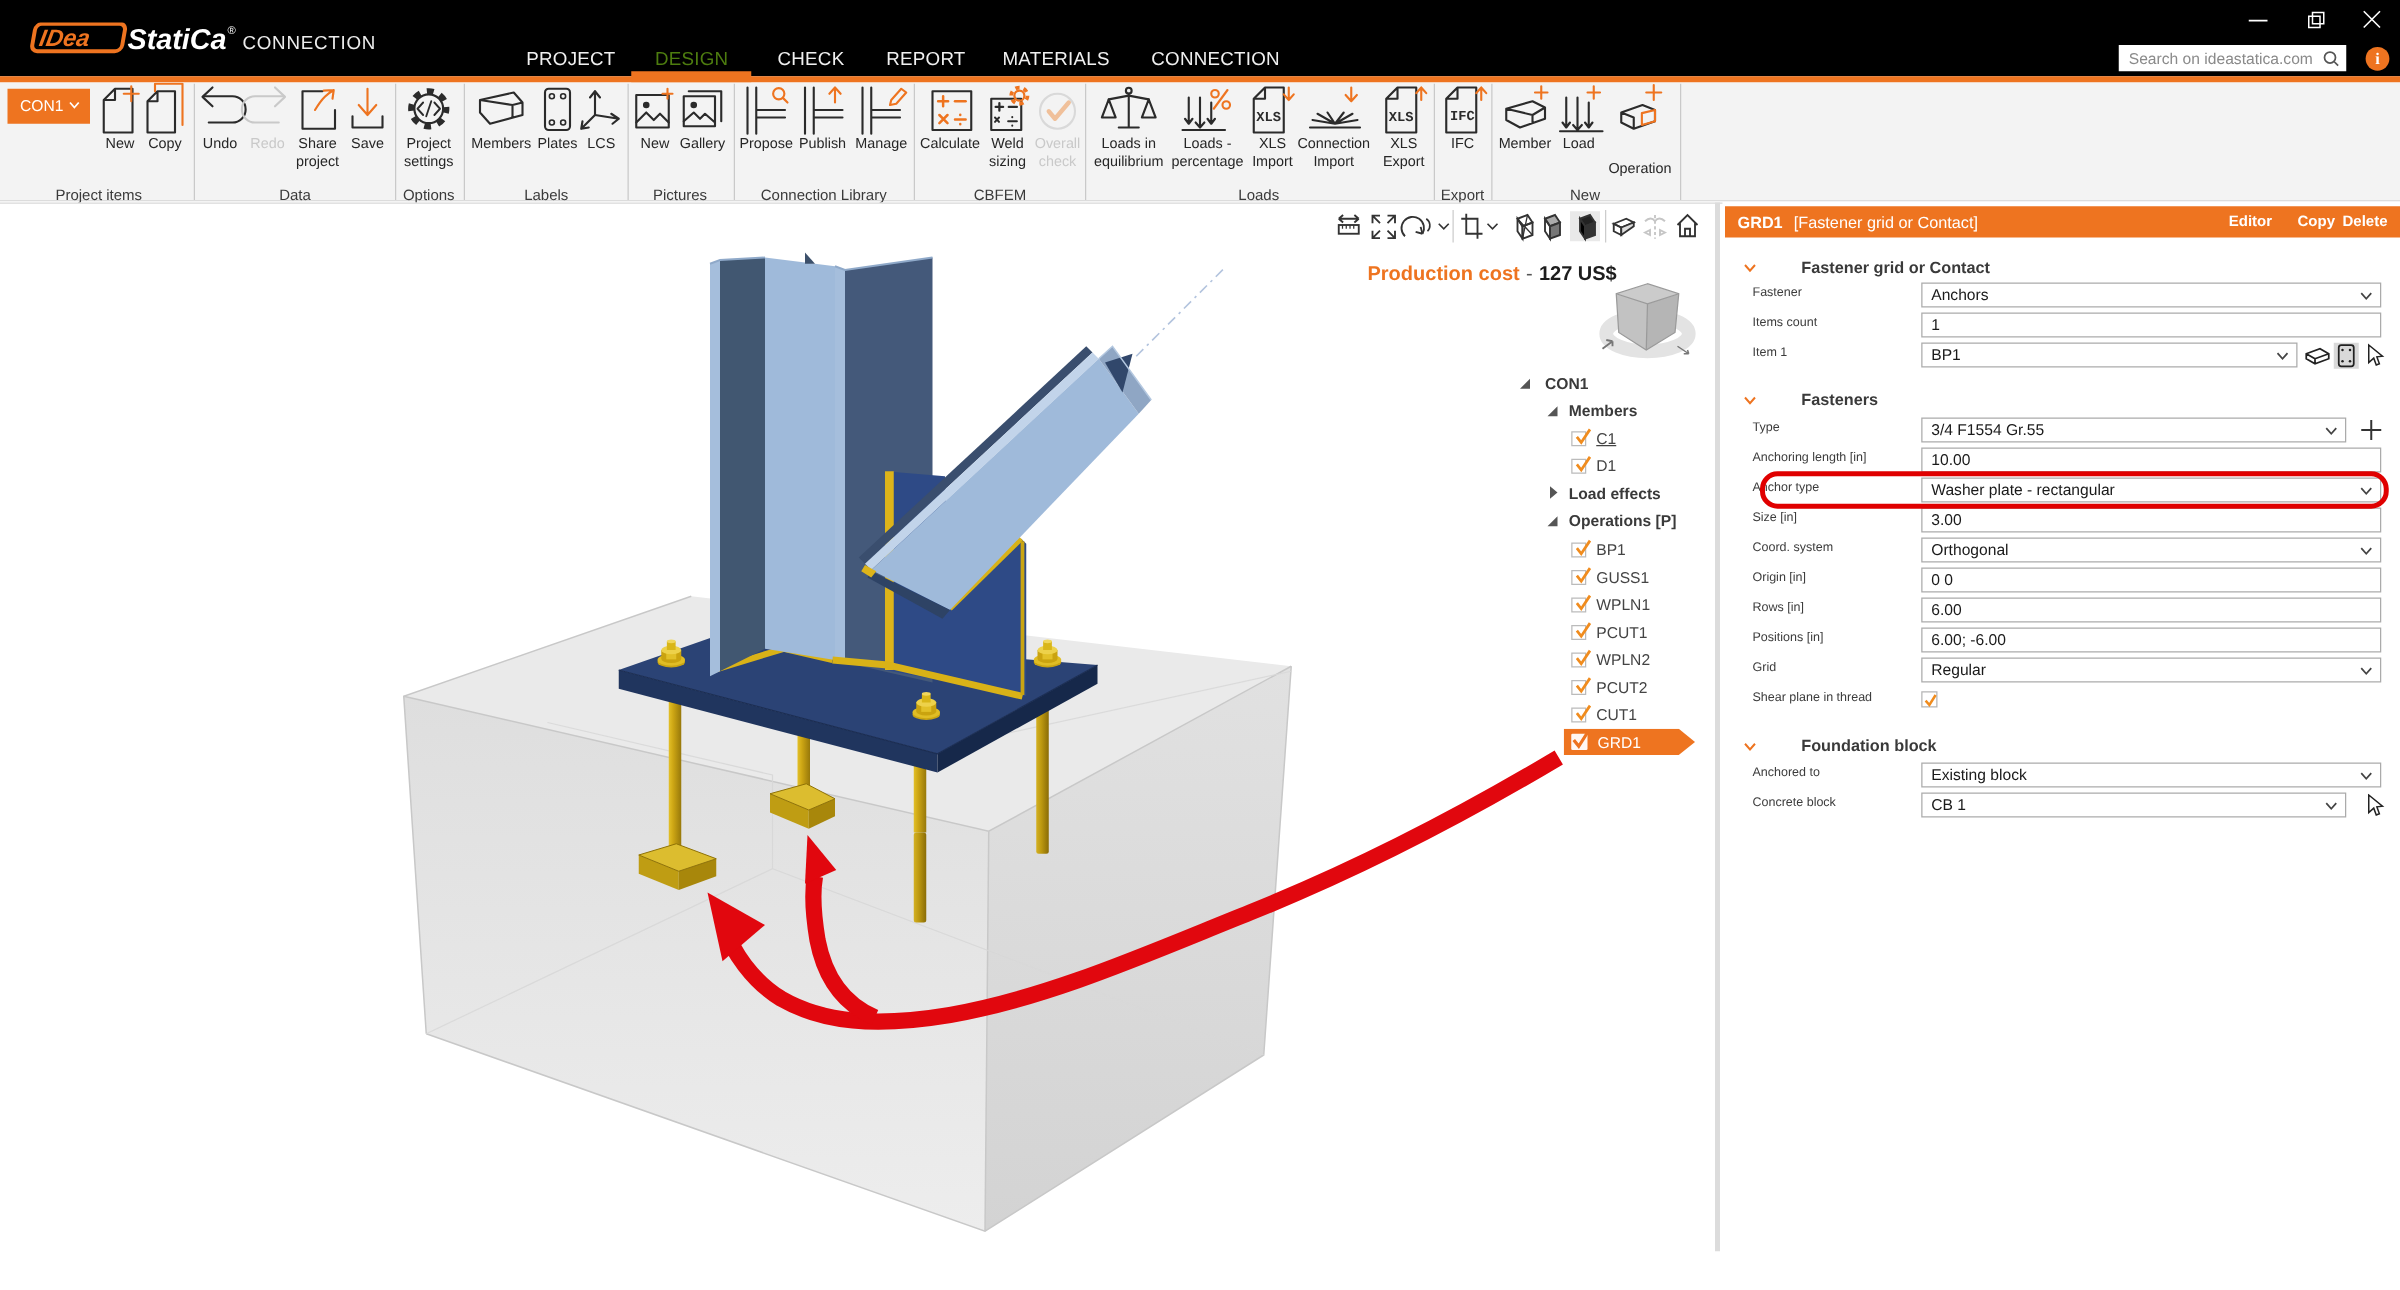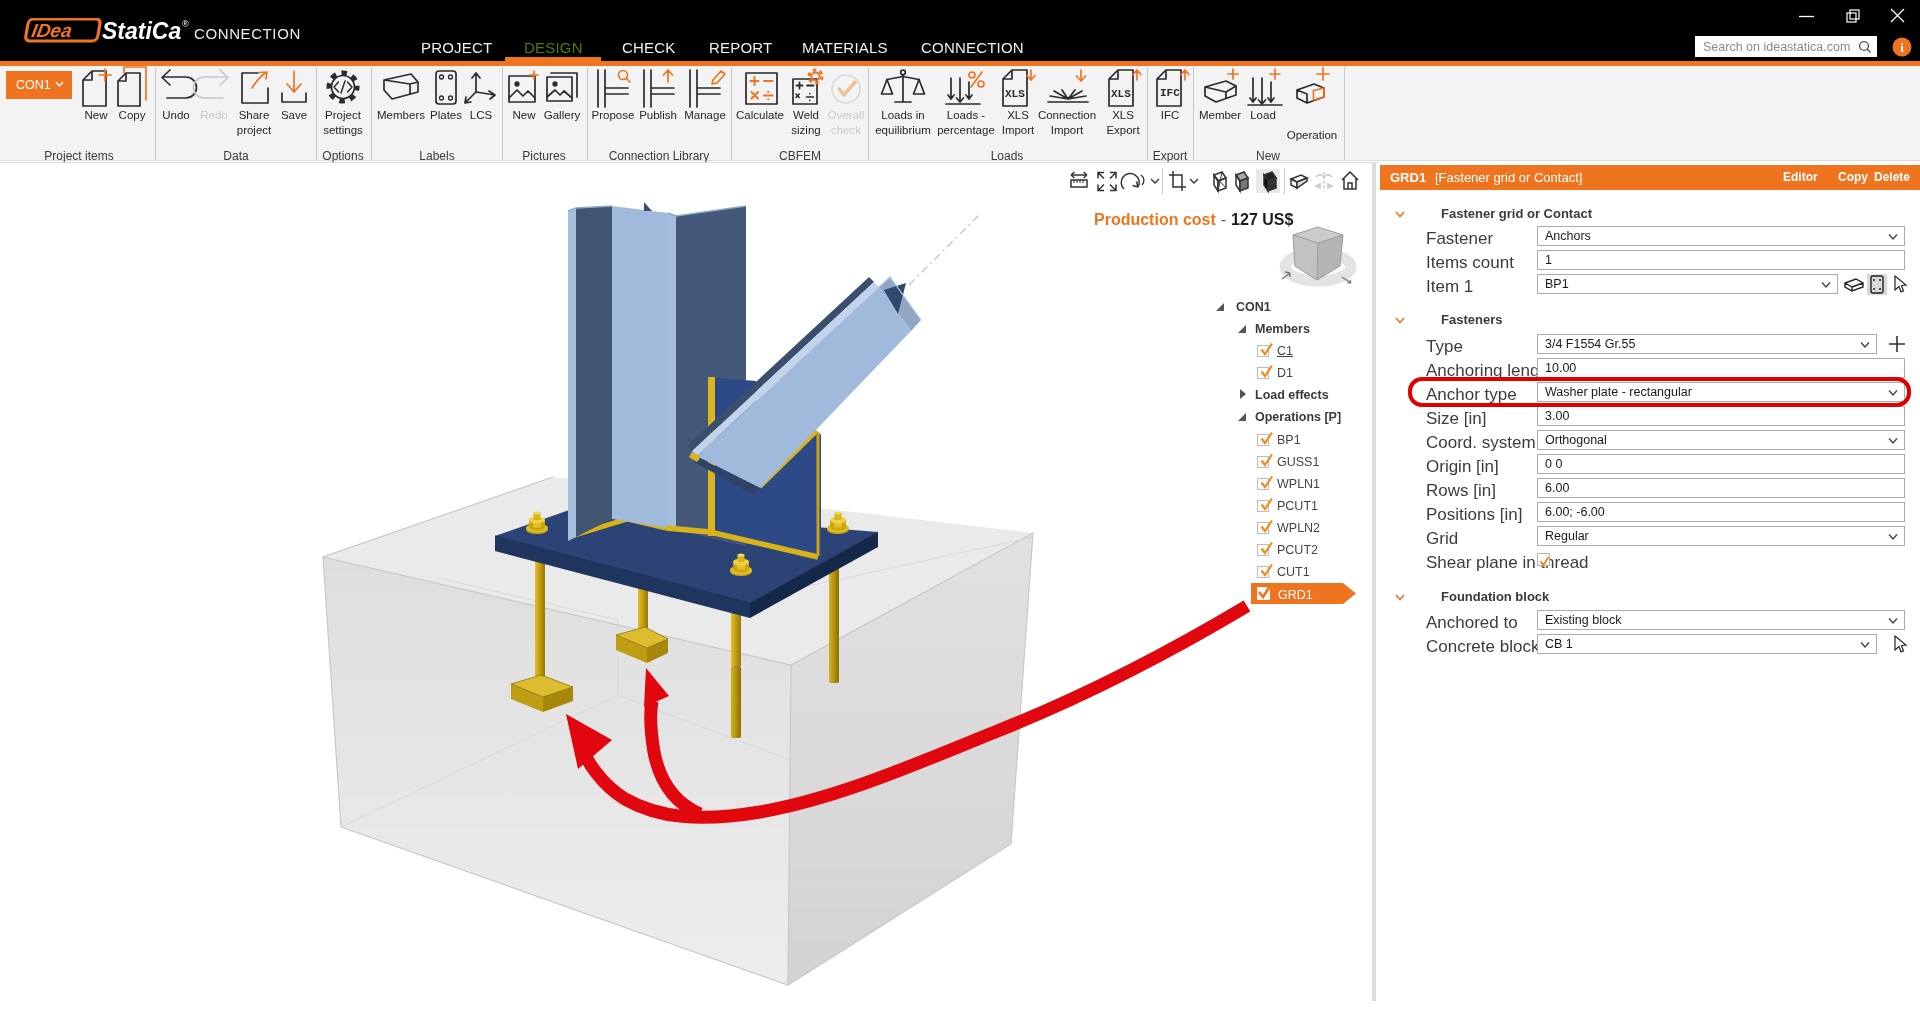--- a/index.html
+++ b/index.html
@@ -34,21 +34,21 @@
 
   
   .trow { position:absolute; font-size:12.5px; color:#444; white-space:nowrap; }
   .trow b { color:#3a3a3a; }
   .chk { position:absolute; width:12px; height:12px; background:#fff; border:1px solid #bbb; }
   .chk svg { position:absolute; left:0px; top:-5px; }
 
   
   #panel { position:absolute; left:1380px; top:162px; width:540px; height:839px; background:#fff; }
   #phead { position:absolute; left:0px; top:3px; width:540px; height:25px; background:#ee7420; color:#fff; font-size:13px; line-height:25px; }
-  .plabel { position:absolute; left:46px; font-size:17px; color:#3c3c3c; white-space:nowrap; }
+  .plabel { position:absolute; left:22px; font-size:10px; color:#3c3c3c; white-space:nowrap; }
   .pinput { position:absolute; left:157px; width:368px; height:20px; border:1px solid #ababab; background:#fff; font-size:12.5px; color:#1a1a1a; line-height:18px; padding-left:7px; white-space:nowrap; }
   .psec { position:absolute; left:33px; font-size:13px; font-weight:bold; color:#3a3a3a;margin-left:28px; }
   .pchev { position:absolute; left:15px; width:10px; height:10px; }
   .ddc { position:absolute; right:6px; top:6px; }
   #redbox { position:absolute; left:28px; top:215px; width:503px; height:30px; border:4px solid #e00000; border-radius:14px; }
 
   
   #statusbar { position:absolute; left:0; top:1001px; width:1920px; height:31px; background:#0a0a0a; color:#fff; font-size:12px; letter-spacing:-0.25px; }
   #statusbar span { position:absolute; top:8px; white-space:nowrap; } #statusbar b { letter-spacing:-0.3px; }
 </style>

